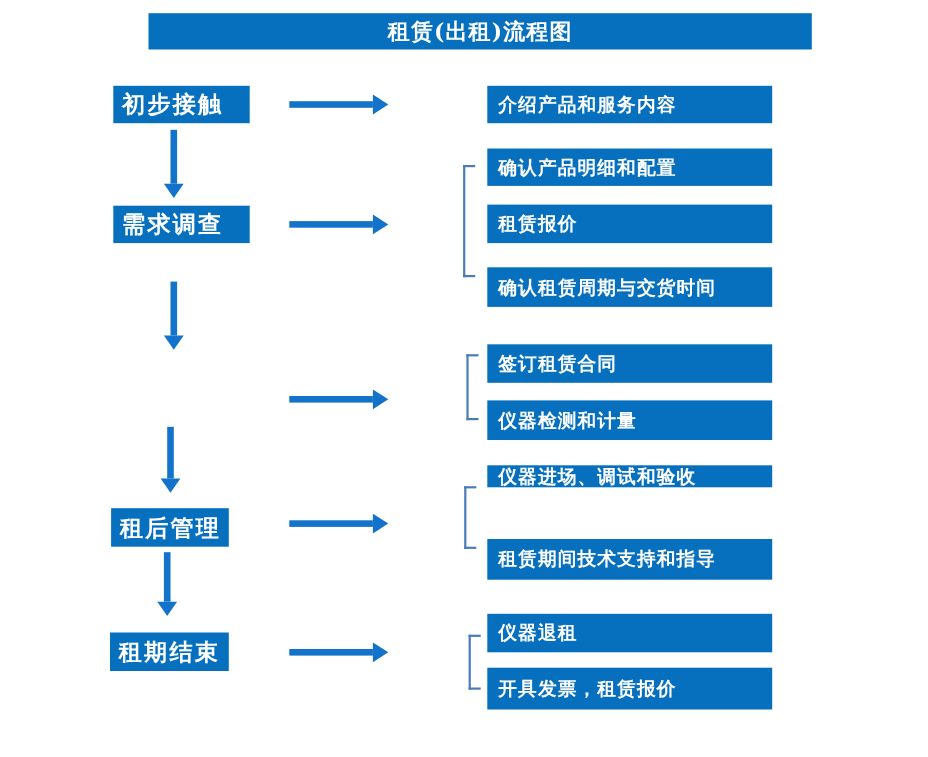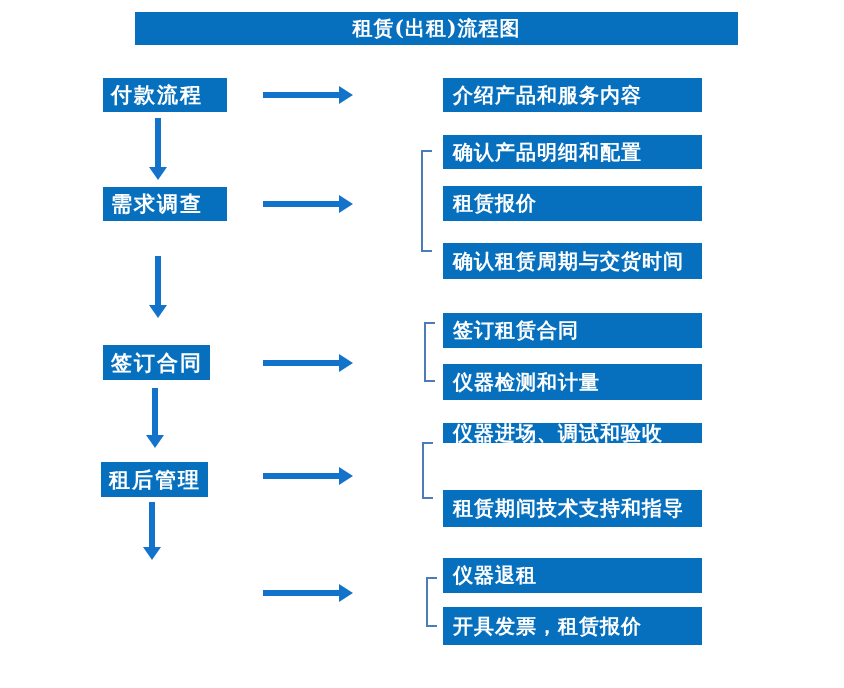--- a/index.html
+++ b/index.html
@@ -14,21 +14,21 @@
   }
   .header span{color:#fff;font-size:20px;font-weight:bold;letter-spacing:1px;}
   .lbox,.rbox{
     position:absolute;background:var(--box-blue,#0670BF);
     display:flex;align-items:center;box-sizing:border-box;
   }
   .lbox span,.rbox span{color:#fff;font-weight:bold;white-space:nowrap;}
   .lbox{padding-left:8px;}
   .lbox span{font-size:21px;letter-spacing:2px;}
   .rbox{left:443px;width:259px;padding-left:10px;}
-  .rbox span{font-size:20px;letter-spacing:1px;}
+  .rbox span{font-size:17px;letter-spacing:1px;}
   
   .varrow{position:absolute;width:18px;}
   .varrow .shaft{
     position:absolute;left:6px;top:0;width:6px;height:calc(100% - 13px);
     background:var(--arrow-blue,#1373CA);
   }
   .varrow .head{
     position:absolute;bottom:0;left:0;width:0;height:0;
     border-left:9px solid transparent;border-right:9px solid transparent;
     border-top:13px solid var(--arrow-blue,#1373CA);
@@ -55,30 +55,30 @@
 </head>
 <body>
 
 <div class="canvas">
 
   <div class="header">
     <span>租赁(出租)流程图</span>
   </div>
 
   <div class="lbox" style="left:103px;top:78px;width:124px;height:34px">
-    <span>付款流程</span>
+    <span>初步接触</span>
   </div>
   <div class="lbox" style="left:103px;top:187px;width:124px;height:34px">
     <span>需求调查</span>
   </div>
-  <div class="lbox" style="left:103px;top:345px;width:107px;height:35px">
-    <span>签订合同</span>
-  </div>
   <div class="lbox" style="left:101px;top:462px;width:107px;height:35px">
     <span>租后管理</span>
+  </div>
+  <div class="lbox" style="left:100px;top:575px;width:108px;height:35px">
+    <span>租期结束</span>
   </div>
 
   <div class="rbox" style="top:78px;height:34px">
     <span>介绍产品和服务内容</span>
   </div>
   <div class="rbox" style="top:135px;height:34px">
     <span>确认产品明细和配置</span>
   </div>
   <div class="rbox" style="top:186px;height:35px">
     <span>租赁报价</span>

